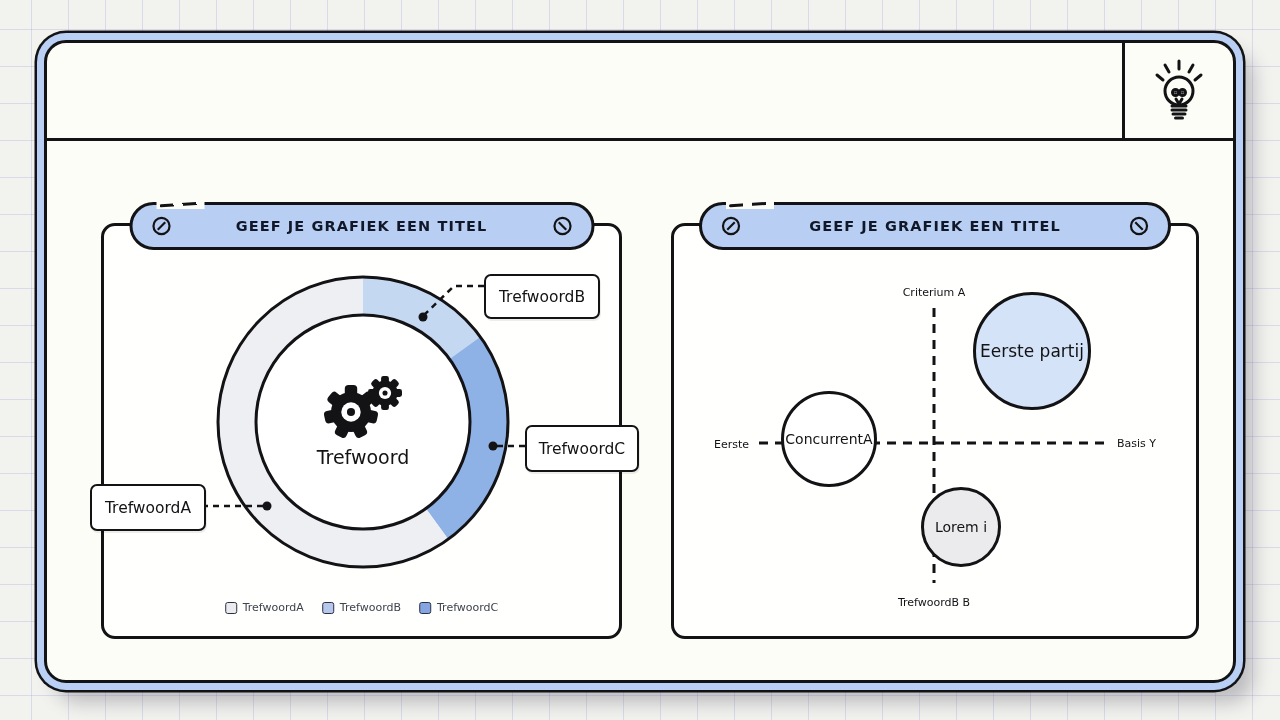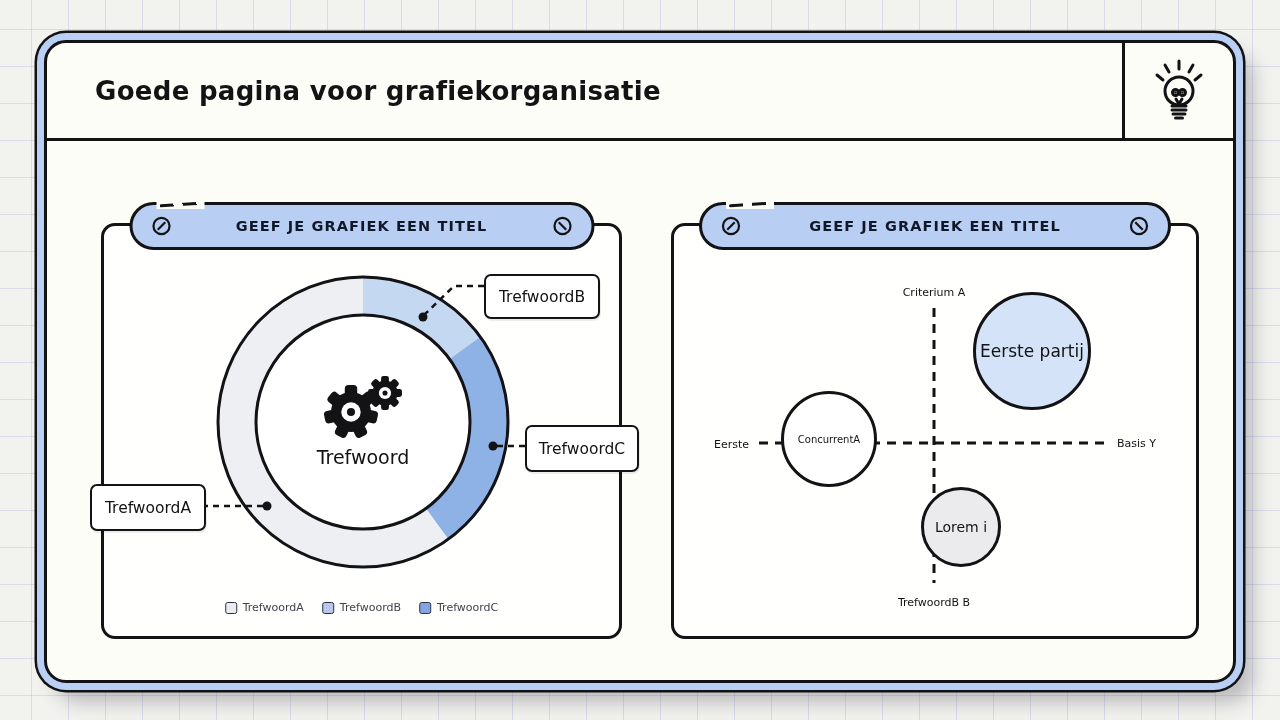--- a/index.html
+++ b/index.html
@@ -48,21 +48,20 @@
     display:flex;align-items:center;justify-content:center;text-align:center;z-index:2;
     box-sizing:border-box;}
 </style>
 </head>
 <body>
 
 <div class="page">
   <div class="card">
 
     <header class="card-header">
-      <h1 class="page-title">Goede pagina voor grafiekorganisatie</h1>
       <div class="bulb-cell">
         <svg width="58" height="64" viewBox="0 0 56 64">
           <g fill="none" stroke="#131316" stroke-width="3" stroke-linecap="round">
             <line x1="28" y1="2" x2="28" y2="10"></line>
             <line x1="14" y1="6" x2="18" y2="13"></line>
             <line x1="42" y1="6" x2="38" y2="13"></line>
             <line x1="6" y1="16" x2="12" y2="21"></line>
             <line x1="50" y1="16" x2="44" y2="21"></line>
             <circle cx="28" cy="32" r="14"></circle>
             <circle cx="24.5" cy="33.5" r="3"></circle>
@@ -190,21 +189,21 @@
 
         <div class="axis-label" style="left:260px;top:66px;transform:translate(-50%,-50%);">Criterium A</div>
         <div class="axis-label" style="left:260px;top:376px;transform:translate(-50%,-50%);">TrefwoordB B</div>
         <div class="axis-label" style="left:75px;top:218px;transform:translate(-100%,-50%);">Eerste</div>
         <div class="axis-label" style="left:443px;top:217px;transform:translate(0,-50%);">Basis Y</div>
 
         <div id="bubbles">
             <div class="bubble" style="left: 299px; top: 66px; width: 118px; height: 118px; background: rgb(212, 227, 247); font-size: 17px;">
               <span>Eerste partij</span>
             </div>
-            <div class="bubble" style="left: 107px; top: 165px; width: 96px; height: 96px; background: rgb(255, 255, 255); font-size: 10px;">
+            <div class="bubble" style="left: 107px; top: 165px; width: 96px; height: 96px; background: rgb(255, 255, 255); font-size: 14px;">
               <span>ConcurrentA</span>
             </div>
             <div class="bubble" style="left: 247px; top: 261px; width: 80px; height: 80px; background: rgb(235, 235, 237); font-size: 14px;">
               <span>Lorem i</span>
             </div>
           </div>
       </section>
 
     </div>
   </div>

